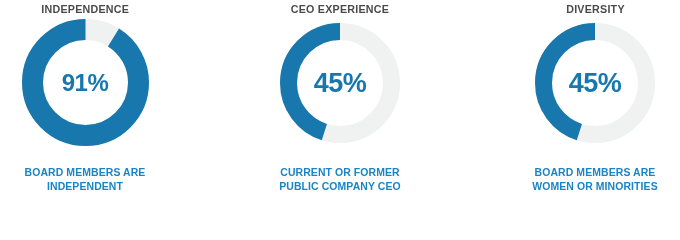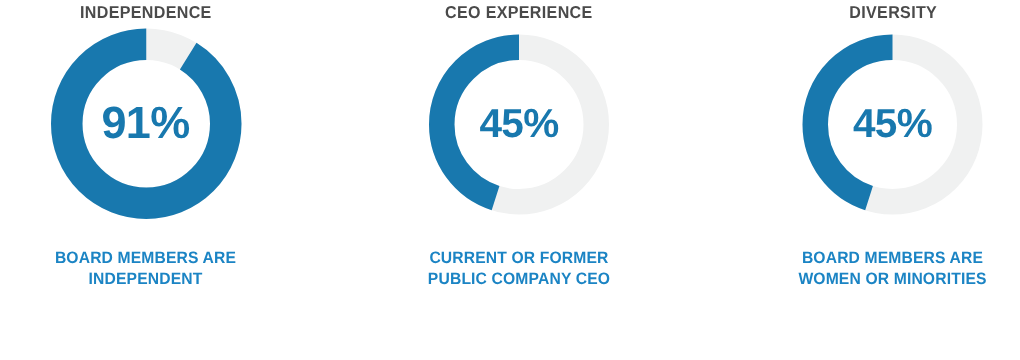--- a/index.html
+++ b/index.html
@@ -15,21 +15,20 @@
     -webkit-font-smoothing: antialiased;
   }
   .board-stats {
     width: 680px;
     height: 199px;
     display: flex;
     flex-direction: row;
     align-items: flex-start;
     justify-content: space-between;
     box-sizing: border-box;
-    padding-left: 12px;
   }
   .stat-card {
     width: 170px;
     height: 199px;
     position: relative;
     display: flex;
     flex-direction: column;
     align-items: center;
     box-sizing: border-box;
   }
@@ -91,21 +90,21 @@
 
 <div class="board-stats">
 
   <div class="stat-card">
     <div class="stat-heading">INDEPENDENCE</div>
     <div class="donut-wrap" style="width: 127px; height: 127px; margin-top: 3px;">
       <svg class="donut-svg" width="127" height="127" viewBox="0 0 127 127">
           <circle cx="63.5" cy="63.5" r="53" fill="none" stroke="#F0F1F1" stroke-width="21"></circle>
           <circle cx="63.5" cy="63.5" r="53" fill="none" stroke="#1878AE" stroke-width="21" stroke-dasharray="303.0380273652715 333.0088212805181" transform="rotate(-90 63.5 63.5) scale(1,-1) translate(0,-127)"></circle>
         </svg>
-      <div class="donut-value" style="font-size: 30px;">91%</div>
+      <div class="donut-value" style="font-size: 24px;">91%</div>
     </div>
     <div class="stat-caption">
       <span class="caption-line">BOARD MEMBERS ARE</span>
       <span class="caption-line">INDEPENDENT</span>
     </div>
   </div>
 
 
   <div class="stat-card">
     <div class="stat-heading">CEO EXPERIENCE</div>

